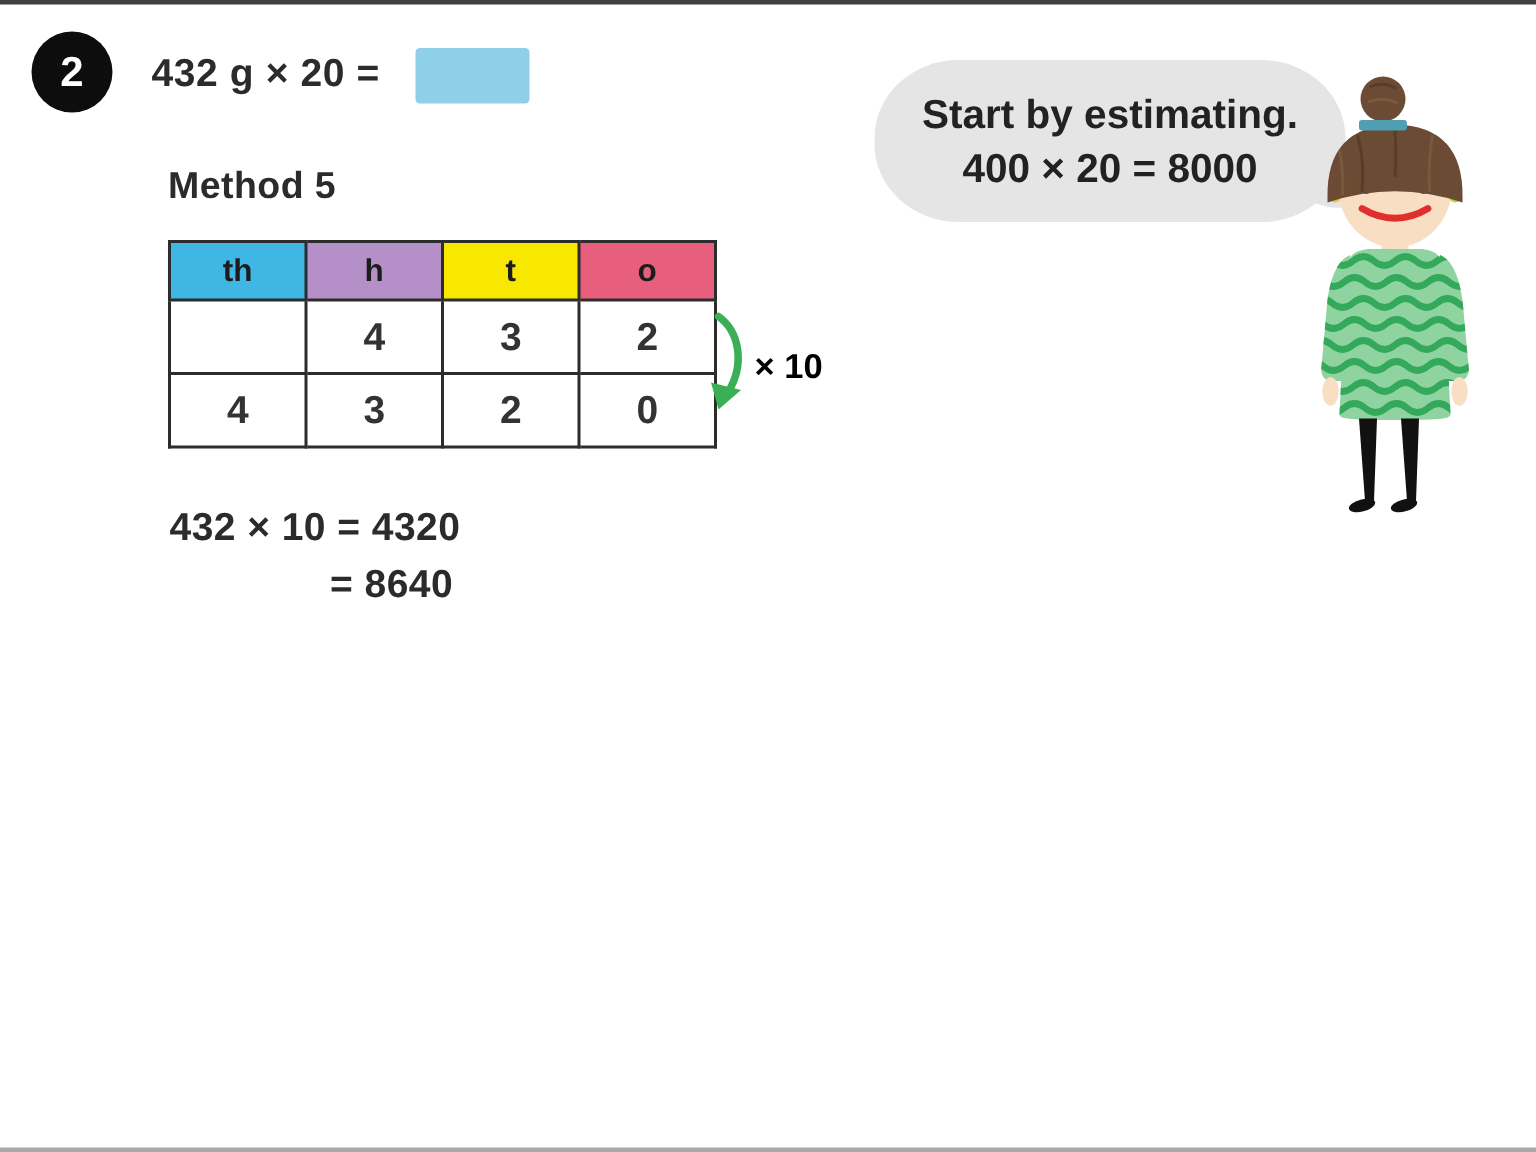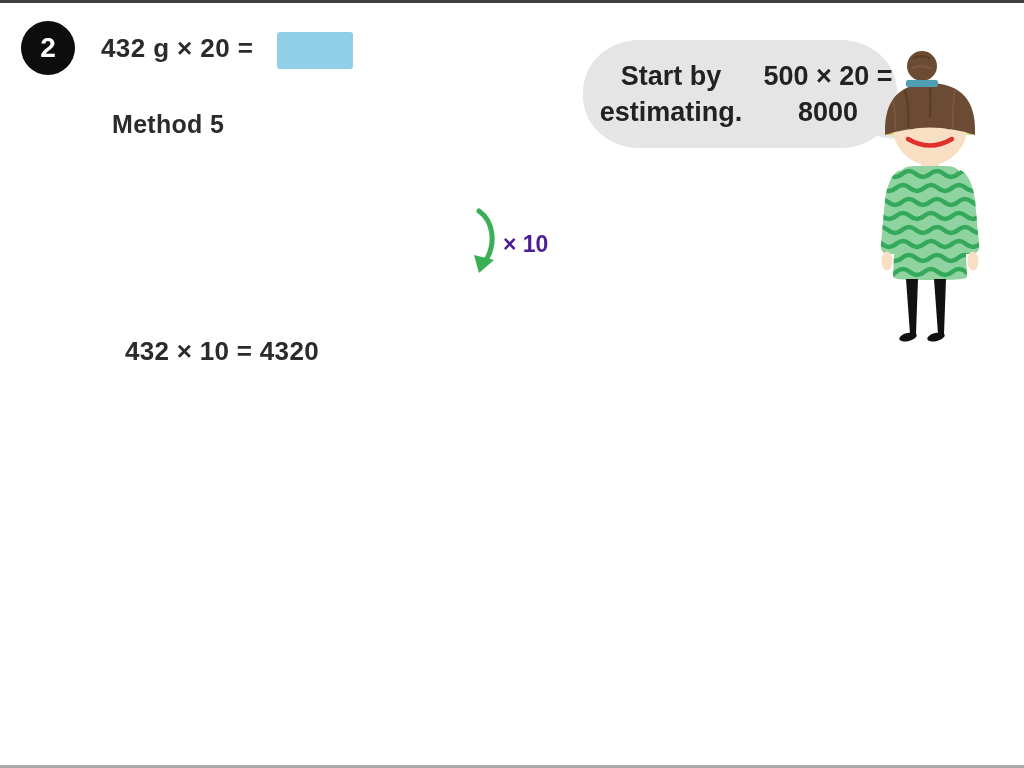--- a/index.html
+++ b/index.html
@@ -20,29 +20,29 @@
                 background:#8fd0e8; border-radius:3px; }
 
   .method-label { position:absolute; left:112px; top:110px; font-size:25px; font-weight:700; letter-spacing:0.3px; }
 
   .pv-table { position:absolute; left:112px; top:160px; border-collapse:collapse; }
   .pv-table th, .pv-table td { border:2.5px solid #2c2c2c; text-align:center; vertical-align:middle; }
   .pv-table th { width:91px; height:39px; font-size:21px; font-weight:700; color:#1c1c1c; }
   .pv-table td { width:91px; height:49px; font-size:26px; font-weight:600; color:#333333; }
 
   .arrow-svg { position:absolute; left:472px; top:206px; }
-  .arrow-label { position:absolute; left:503px; top:231px; font-size:23px; font-weight:600; color:#4c1d95; }
+  .arrow-label { position:absolute; left:503px; top:231px; font-size:23px; font-weight:600; color:#000000; }
 
   .working { position:absolute; left:113px; top:332px; font-size:26px; font-weight:600;
-             line-height:38px; letter-spacing:0.3px;margin-left:12px; }
+             line-height:38px; letter-spacing:0.3px; }
   .working .indent { padding-left:107px; }
 
   .speech-bubble { position:absolute; left:583px; top:40px; width:314px; height:108px;
                    background:#e5e5e5; border-radius:56px / 52px;
-                   display:flex; flex-direction:row; align-items:center; justify-content:center;
+                   display:flex; flex-direction:column; align-items:center; justify-content:center;
                    font-size:27px; font-weight:700; line-height:36px; color:#222; text-align:center; }
   .bubble-tail { position:absolute; left:862px; top:108px; }
 
   .character { position:absolute; left:860px; top:38px; width:150px; height:310px; }
 </style>
 </head>
 <body>
 
 <div id="canvas">
 
@@ -51,34 +51,59 @@
 
   <div class="q-circle">
     <span>2</span>
   </div>
 
   <div class="q-text">432 g × 20 =</div>
   <div class="answer-box"></div>
 
   <div class="method-label">Method 5</div>
 
+  <table class="pv-table">
+    <thead>
+      <tr>
+        <th style="background:#3fb6e3">th</th>
+        <th style="background:#b58fc7">h</th>
+        <th style="background:#f8e800">t</th>
+        <th style="background:#e85f7e">o</th>
+      </tr>
+    </thead>
+    <tbody>
+      <tr>
+        <td></td>
+        <td>4</td>
+        <td>3</td>
+        <td>2</td>
+      </tr>
+      <tr>
+        <td>4</td>
+        <td>3</td>
+        <td>2</td>
+        <td>0</td>
+      </tr>
+    </tbody>
+  </table>
 
   <svg class="arrow-svg" width="40" height="74" viewBox="0 0 40 74">
     <path d="M 7,5 C 21,15 25,37 13,56" fill="none" stroke="#3aaf55" stroke-width="5" stroke-linecap="round"></path>
     <polygon points="7,67 2,49 22,54" fill="#3aaf55"></polygon>
   </svg>
   <div class="arrow-label">× 10</div>
 
   <div class="working">
     <div>432 × 10 = 4320</div>
+    <div class="indent">= 8640</div>
   </div>
 
   <div class="speech-bubble">
     <div>Start by estimating.</div>
-    <div>500 × 20 = 8000</div>
+    <div>400 × 20 = 8000</div>
   </div>
   <svg class="bubble-tail" width="58" height="42" viewBox="0 0 58 42">
     <path d="M 2,0 C 22,18 40,25 56,22 C 38,36 12,32 0,16 Z" fill="#e5e5e5"></path>
   </svg>
 
   <svg class="character" width="150" height="310" viewBox="0 0 150 310">
     <defs>
       <clipPath id="dressClip">
         <path d="M 38,138 C 40,131 46,128 54,128 L 86,128 C 94,128 100,131 102,138 L 107,238 C 107,241 103,242 70,242 C 37,242 33,241 33,238 Z"></path>
         <path d="M 40,132 C 31,136 27,148 25,162 L 21,206 C 20,212 23,216 28,216 L 35,216 L 42,146 Z"></path>

